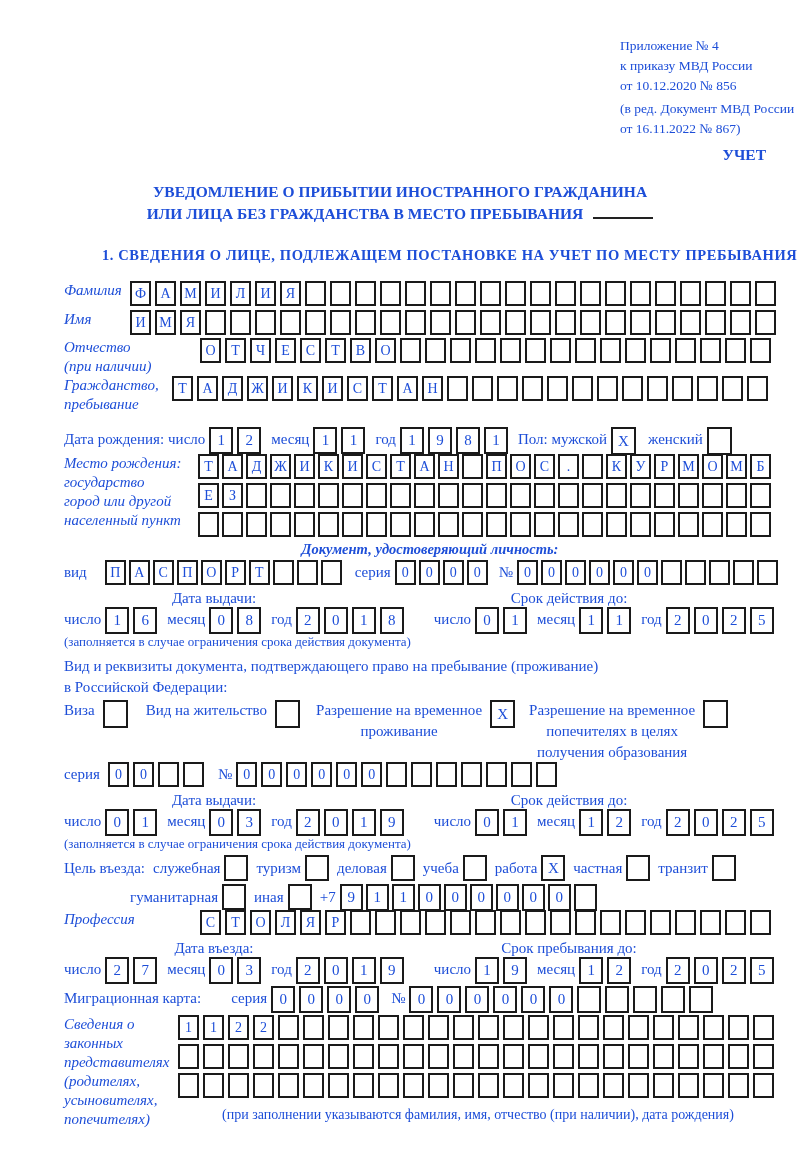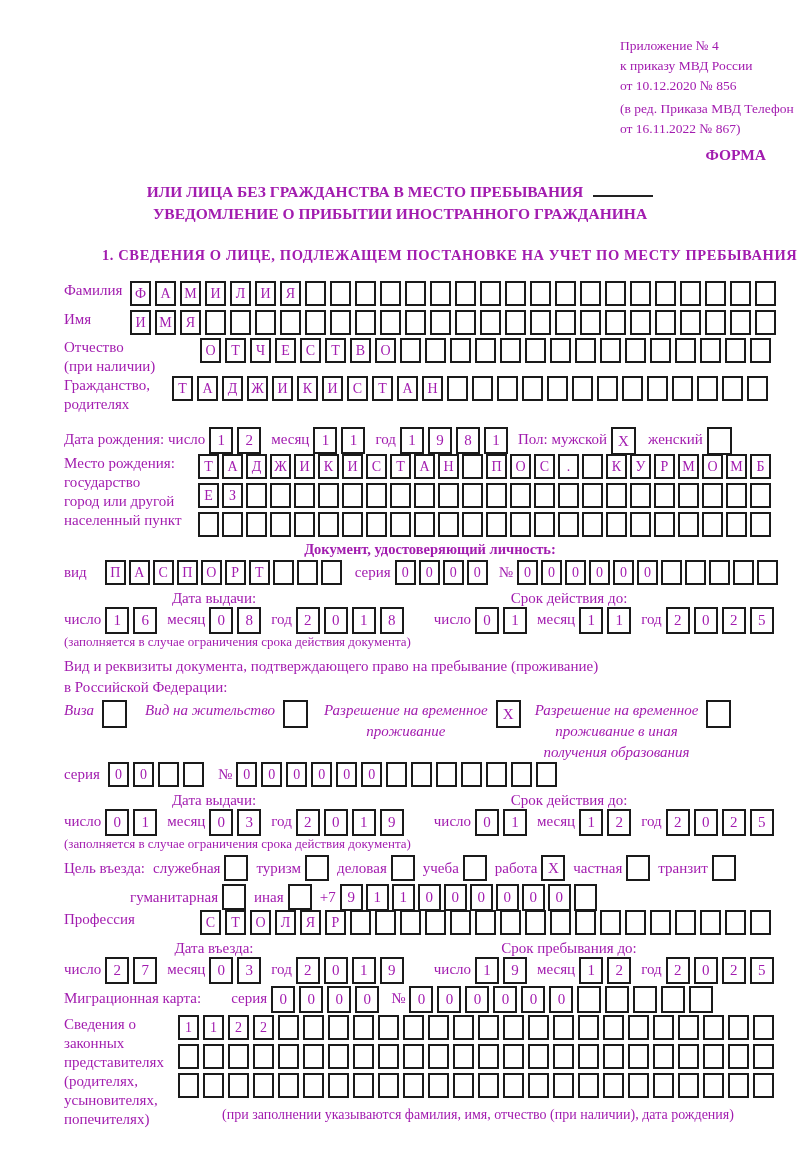--- a/index.html
+++ b/index.html
@@ -1,29 +1,29 @@
 <!DOCTYPE html>
 <html><head>
 <meta charset="utf-8">
 <style>
   html,body{margin:0;padding:0;background:#fff;}
-  .page{position:relative;width:800px;height:1163px;background:#fff;color:#a21caf;
+  .page{position:relative;width:800px;height:1163px;background:#fff;color:#1d4ed8;
         font-family:"Liberation Serif","DejaVu Serif",serif;font-size:15px;overflow:hidden;}
   
   .annex{position:absolute;left:620px;top:36px;font-size:13.5px;line-height:20px;white-space:nowrap;}
   .annex .sub{margin-top:3px;}
   .forma{position:absolute;top:146px;right:34px;font-weight:bold;font-size:15.5px;}
   
   .title{position:absolute;top:181px;left:0;width:100%;text-align:center;font-weight:bold;font-size:15.5px;line-height:22px;}
   .blank-line{display:inline-block;width:60px;border-bottom:2px solid #222;margin-left:10px;vertical-align:baseline;}
   
   .content{position:absolute;left:64px;top:0;width:732px;}
   .sec-head{margin-top:247px;font-weight:bold;font-size:14.5px;letter-spacing:.6px;white-space:nowrap;margin-left:38px;}
   .frow{display:flex;align-items:flex-start;white-space:nowrap;}
-  .lbl{line-height:19px;flex:none;}
+  .lbl{line-height:19px;flex:none;font-style:italic;}
   .lw-a{width:66px;}  
   .lw-b{width:136px;} 
   .lw-c{width:108px;} 
   .lw-d{width:134px;} 
   .lw-e{width:114px;} 
   .boxes{display:flex;flex:none;}
   .cell{flex:none;width:17px;height:21px;border:2px solid #1a1a1a;margin-right:4px;
         text-align:center;line-height:21px;font-size:14px;background:#fff;}
   .tight .cell{margin-right:3px;}
   .lg .cell{width:20px;height:23px;line-height:23px;font-size:15px;}
@@ -31,24 +31,24 @@
   .cbox{flex:none;display:inline-block;width:21px;height:24px;border:2px solid #1a1a1a;
         text-align:center;line-height:24px;font-size:15px;background:#fff;}
   .dlabel{margin-right:4px;line-height:25px;flex:none;}
   .drow .boxes{margin-right:6px;}
   .gap{flex:none;width:20px;}
   .pair-head{display:flex;font-size:15px;}
   .ph1{display:inline-block;width:300px;text-align:center;}
   .ph2{display:inline-block;width:330px;margin-left:40px;text-align:center;}
   .note-right{padding-right:18px;font-size:13px;}
   .note-center{margin-top:5px;font-size:14px;text-align:center;white-space:nowrap;}
-  .doc-head{text-align:center;font-weight:bold;font-size:14.5px;}
+  .doc-head{text-align:center;font-weight:bold;font-size:14.5px;font-style:italic;}
   .intro{font-size:15px;line-height:21px;}
   .opt-block{display:flex;align-items:flex-start;flex:none;}
-  .opt-lines{text-align:center;line-height:21px;margin-right:8px;font-style:italic;}
+  .opt-lines{text-align:center;line-height:21px;margin-right:8px;}
   .cg-item{display:inline-flex;align-items:center;margin-right:8px;flex:none;}
   .cg-item .cg-label{margin-right:4px;}
   .cg-item .cbox{width:20px;height:22px;line-height:22px;}
   .stack{display:flex;flex-direction:column;}
   .stack .boxes{margin-bottom:4px;}
   
   .h25{height:25px;} .h27{height:27px;} .h38{height:38px;} .h51{height:51px;}
   .h87{height:87px;} .h62{height:62px;} .h28{height:28px;} .h26{height:26px;}
   .mt17{margin-top:17px;} .mt4{margin-top:4px;} .mt3{margin-top:3px;} .mt2{margin-top:2px;}
   .mt6{margin-top:6px;} .mt0{margin-top:0;}
@@ -56,31 +56,31 @@
 </head>
 <body>
 
 <div class="page">
 
   <div class="annex">
     <div>Приложение № 4</div>
     <div>к приказу МВД России</div>
     <div>от 10.12.2020 № 856</div>
     <div class="sub">
-      <div>(в ред. Приказа МВД Телефон</div>
+      <div>(в ред. Документ МВД России</div>
       <div>от 16.11.2022 № 867)</div>
     </div>
   </div>
-  <div class="forma">ФОРМА</div>
+  <div class="forma">УЧЕТ</div>
 
   <div class="title">
+    <div>УВЕДОМЛЕНИЕ О ПРИБЫТИИ ИНОСТРАННОГО ГРАЖДАНИНА</div>
     <div>
       <span>ИЛИ ЛИЦА БЕЗ ГРАЖДАНСТВА В МЕСТО ПРЕБЫВАНИЯ</span><span class="blank-line"></span>
     </div>
-    <div>УВЕДОМЛЕНИЕ О ПРИБЫТИИ ИНОСТРАННОГО ГРАЖДАНИНА</div>
   </div>
 
   <div class="content">
     <div class="sec-head">1. СВЕДЕНИЯ О ЛИЦЕ, ПОДЛЕЖАЩЕМ ПОСТАНОВКЕ НА УЧЕТ ПО МЕСТУ ПРЕБЫВАНИЯ</div>
 
     <div class="frow mt17 h25">
       <span class="lbl lw-a">Фамилия</span>
       <span class="boxes">
           <span class="cell">Ф</span>
           <span class="cell">А</span>
@@ -171,21 +171,21 @@
           <span class="cell"></span>
           <span class="cell"></span>
           <span class="cell"></span>
           <span class="cell"></span>
         </span>
     </div>
 
     <div class="frow h51">
       <span class="lbl lw-c">
         <span>Гражданство,</span><br>
-        <span>родителях</span>
+        <span>пребывание</span>
       </span>
       <span class="boxes">
           <span class="cell">Т</span>
           <span class="cell">А</span>
           <span class="cell">Д</span>
           <span class="cell">Ж</span>
           <span class="cell">И</span>
           <span class="cell">К</span>
           <span class="cell">И</span>
           <span class="cell">С</span>
@@ -422,21 +422,21 @@
         <span class="opt-lines">
           <span>Разрешение на временное</span><br>
           <span>проживание</span>
         </span>
         <span class="cbox">X</span>
       </span>
       <span class="gap" style="width:14px"></span>
       <span class="opt-block">
         <span class="opt-lines">
           <span>Разрешение на временное</span><br>
-          <span>проживание в иная</span><br>
+          <span>попечителях в целях</span><br>
           <span>получения образования</span>
         </span>
         <span class="cbox"></span>
       </span>
     </div>
 
     <div class="frow h27">
       <span class="dlabel" style="margin-right:8px">серия</span>
       <span class="boxes" style="margin-right:10px">
           <span class="cell">0</span>

